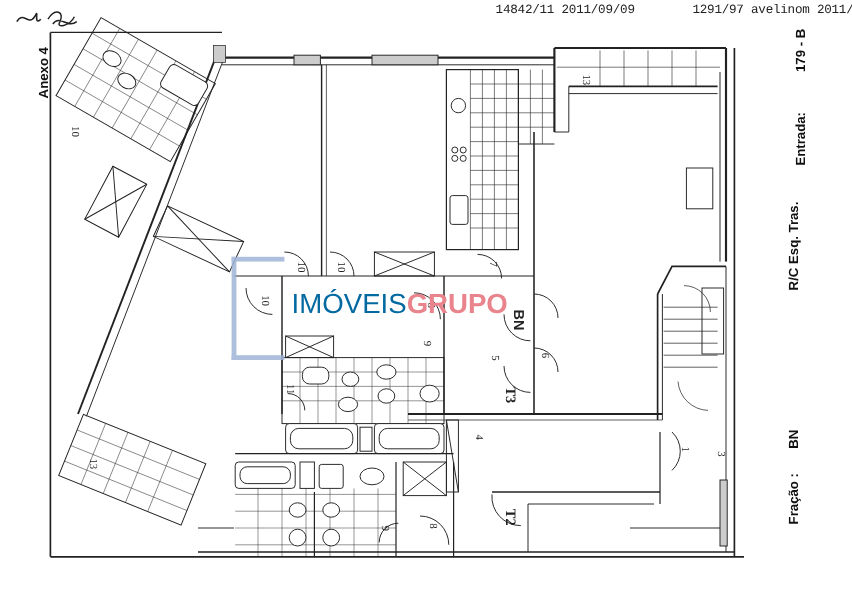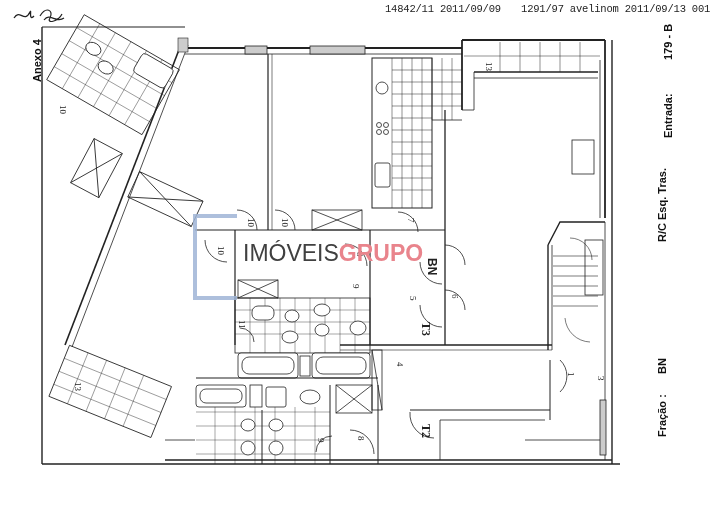--- a/index.html
+++ b/index.html
@@ -1,25 +1,25 @@
 <!DOCTYPE html>
 <html><head>
   <meta charset="utf-8">
   <style>
     html, body { margin:0; padding:0; background:#ffffff; }
     body { width:710px; height:506px; position:relative; overflow:hidden; font-family:"Liberation Sans", sans-serif; }
     .stamp { position:absolute; top:3px; left:385px; font-family:"Liberation Mono", monospace; font-size:10.5px; color:#222; white-space:nowrap; letter-spacing:-0.2px; }
-    .stamp span { margin-right:14px; }
+    .stamp span { margin-right:14px;margin-left:28px; }
     .vlabel { position:absolute; font-family:"Liberation Sans", sans-serif; font-weight:bold; color:#111; font-size:11px; transform-origin:0 0; transform:rotate(-90deg); white-space:nowrap; }
     .plan { position:absolute; left:0; top:0; }
     .signature { position:absolute; left:10px; top:2px; }
     .wm { position:absolute; left:193px; top:214px; width:330px; height:84px; pointer-events:none; }
     .wm-box { position:absolute; left:0; top:0; width:40px; height:78px; border:4px solid #9fb5d6; border-right:none; opacity:0.85; }
     .wm-line1 { position:absolute; left:50px; top:26px; font-size:23px; letter-spacing:0px; white-space:nowrap; }
-    .wm-line1 .a { color:#404040; font-weight:normal; }
+    .wm-line1 .a { color:#0369a1; font-weight:normal; }
     .wm-line1 .b { color:#e9848c; font-weight:bold; }
     .wm-line2 { position:absolute; left:40px; top:50px; font-size:23px; white-space:nowrap; }
     .wm-line2 .x { color:#e05a66; font-weight:bold; }
     .wm-line2 .a { color:#a9b6cc; }
     .wm-line2 .b { color:#7d9cc8; font-weight:bold; }
     .room-num { font-family:"Liberation Serif", serif; font-size:9px; fill:#222; }
   </style>
 </head>
 <body>
 

